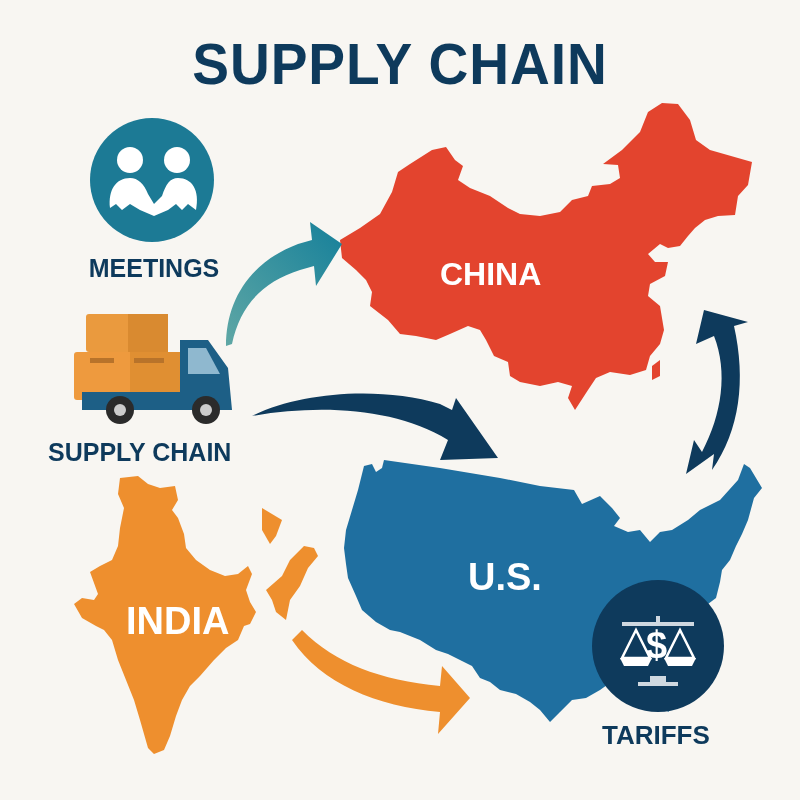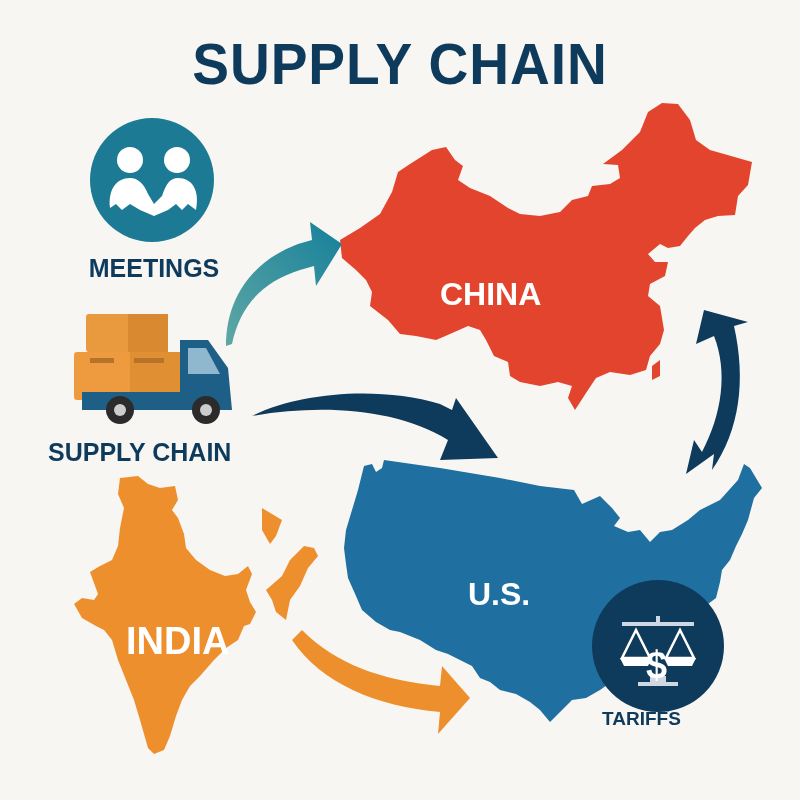--- a/index.html
+++ b/index.html
@@ -1,20 +1,20 @@
 <!DOCTYPE html>
 <html><head>
 <meta charset="utf-8">
 <style>
   html,body{margin:0;padding:0;}
   body{width:800px;height:800px;background:#f8f6f2;position:relative;overflow:hidden;font-family:"Liberation Sans",sans-serif;}
   .abs{position:absolute;}
   .title{left:0;width:800px;top:30px;text-align:center;font-size:58px;font-weight:bold;color:#0e3a5c;letter-spacing:1px;transform:scaleX(0.95);}
   .label-dark{color:#0e3a5c;font-weight:bold;}
-  .label-white{color:#ffffff;font-weight:bold;margin-top:20px;}
+  .label-white{color:#ffffff;font-weight:bold;}
   svg{position:absolute;left:0;top:0;}
 </style>
 </head>
 <body>
 
 <div class="abs title">SUPPLY CHAIN</div>
 
 <svg width="800" height="800" viewBox="0 0 800 800">
 
   <path fill="#e3442e" d="M340,240 L360,228 L380,214 L392,192 L398,172 L410,164 L432,150 L446,147 L455,160 L463,166 L458,180 L470,188 L490,196 L508,208 L520,214 L540,216 L560,212 L572,200 L588,196 L592,186 L610,184 L620,178 L618,165 L603,164 L622,150 L640,132 L648,112 L662,103 L678,104 L690,120 L696,140 L710,150 L738,158 L752,162 L748,185 L738,196 L735,215 L718,216 L705,220 L695,228 L688,236 L680,246 L668,248 L660,244 L648,254 L655,262 L668,262 L665,276 L650,284 L648,296 L660,306 L664,330 L660,344 L650,356 L646,370 L630,375 L610,372 L596,378 L588,390 L575,410 L568,398 L572,386 L558,382 L540,386 L520,382 L510,376 L508,362 L494,356 L486,340 L480,330 L468,326 L450,334 L436,340 L416,336 L400,334 L388,320 L370,306 L372,292 L366,280 L356,270 L342,258 Z"></path>
@@ -63,30 +63,30 @@
     <path d="M128,38 L146,38 L160,64 L128,64 Z" fill="#8fb8cf"></path>
     <circle cx="60" cy="100" r="14" fill="#2b2b2b"></circle>
     <circle cx="60" cy="100" r="6" fill="#cccccc"></circle>
     <circle cx="146" cy="100" r="14" fill="#2b2b2b"></circle>
     <circle cx="146" cy="100" r="6" fill="#cccccc"></circle>
   </svg>
   <div class="abs label-dark" style="left:-12px;top:128px;width:240px;text-align:left;font-size:25px;">SUPPLY CHAIN</div>
 </div>
 
 <div class="abs label-white" style="left:440px;top:256px;font-size:32px;">CHINA</div>
-<div class="abs label-white" style="left:468px;top:556px;font-size:32px;">U.S.</div>
+<div class="abs label-white" style="left:468px;top:556px;font-size:38px;">U.S.</div>
 <div class="abs label-white" style="left:126px;top:600px;font-size:38px;">INDIA</div>
 
 <div class="abs" style="left:592px;top:580px;width:140px;height:170px;">
   <svg width="140" height="140" viewBox="0 0 140 140" style="position:absolute;left:0;top:0;">
     <circle cx="66" cy="66" r="66" fill="#0e3a5c"></circle>
     <rect x="30" y="42" width="72" height="4" fill="#cfd8e0"></rect>
     <rect x="64" y="36" width="4" height="10" fill="#cfd8e0"></rect>
     <path d="M44,50 L30,78 L58,78 Z" fill="none" stroke="#ffffff" stroke-width="2.5"></path>
     <path d="M28,78 L60,78 L56,86 L32,86 Z" fill="#ffffff"></path>
     <path d="M88,50 L74,78 L102,78 Z" fill="none" stroke="#ffffff" stroke-width="2.5"></path>
     <path d="M72,78 L104,78 L100,86 L76,86 Z" fill="#ffffff"></path>
     <rect x="46" y="102" width="40" height="4" fill="#cfd8e0"></rect>
     <rect x="58" y="96" width="16" height="6" fill="#cfd8e0"></rect>
   </svg>
   <div class="abs label-white" style="left:54px;top:44px;font-size:38px;">$</div>
-  <div class="abs label-dark" style="left:10px;top:128px;width:140px;font-size:19px;">TARIFFS</div>
+  <div class="abs label-dark" style="left:10px;top:140px;width:140px;font-size:26px;">TARIFFS</div>
 </div>
 
 </body></html>

